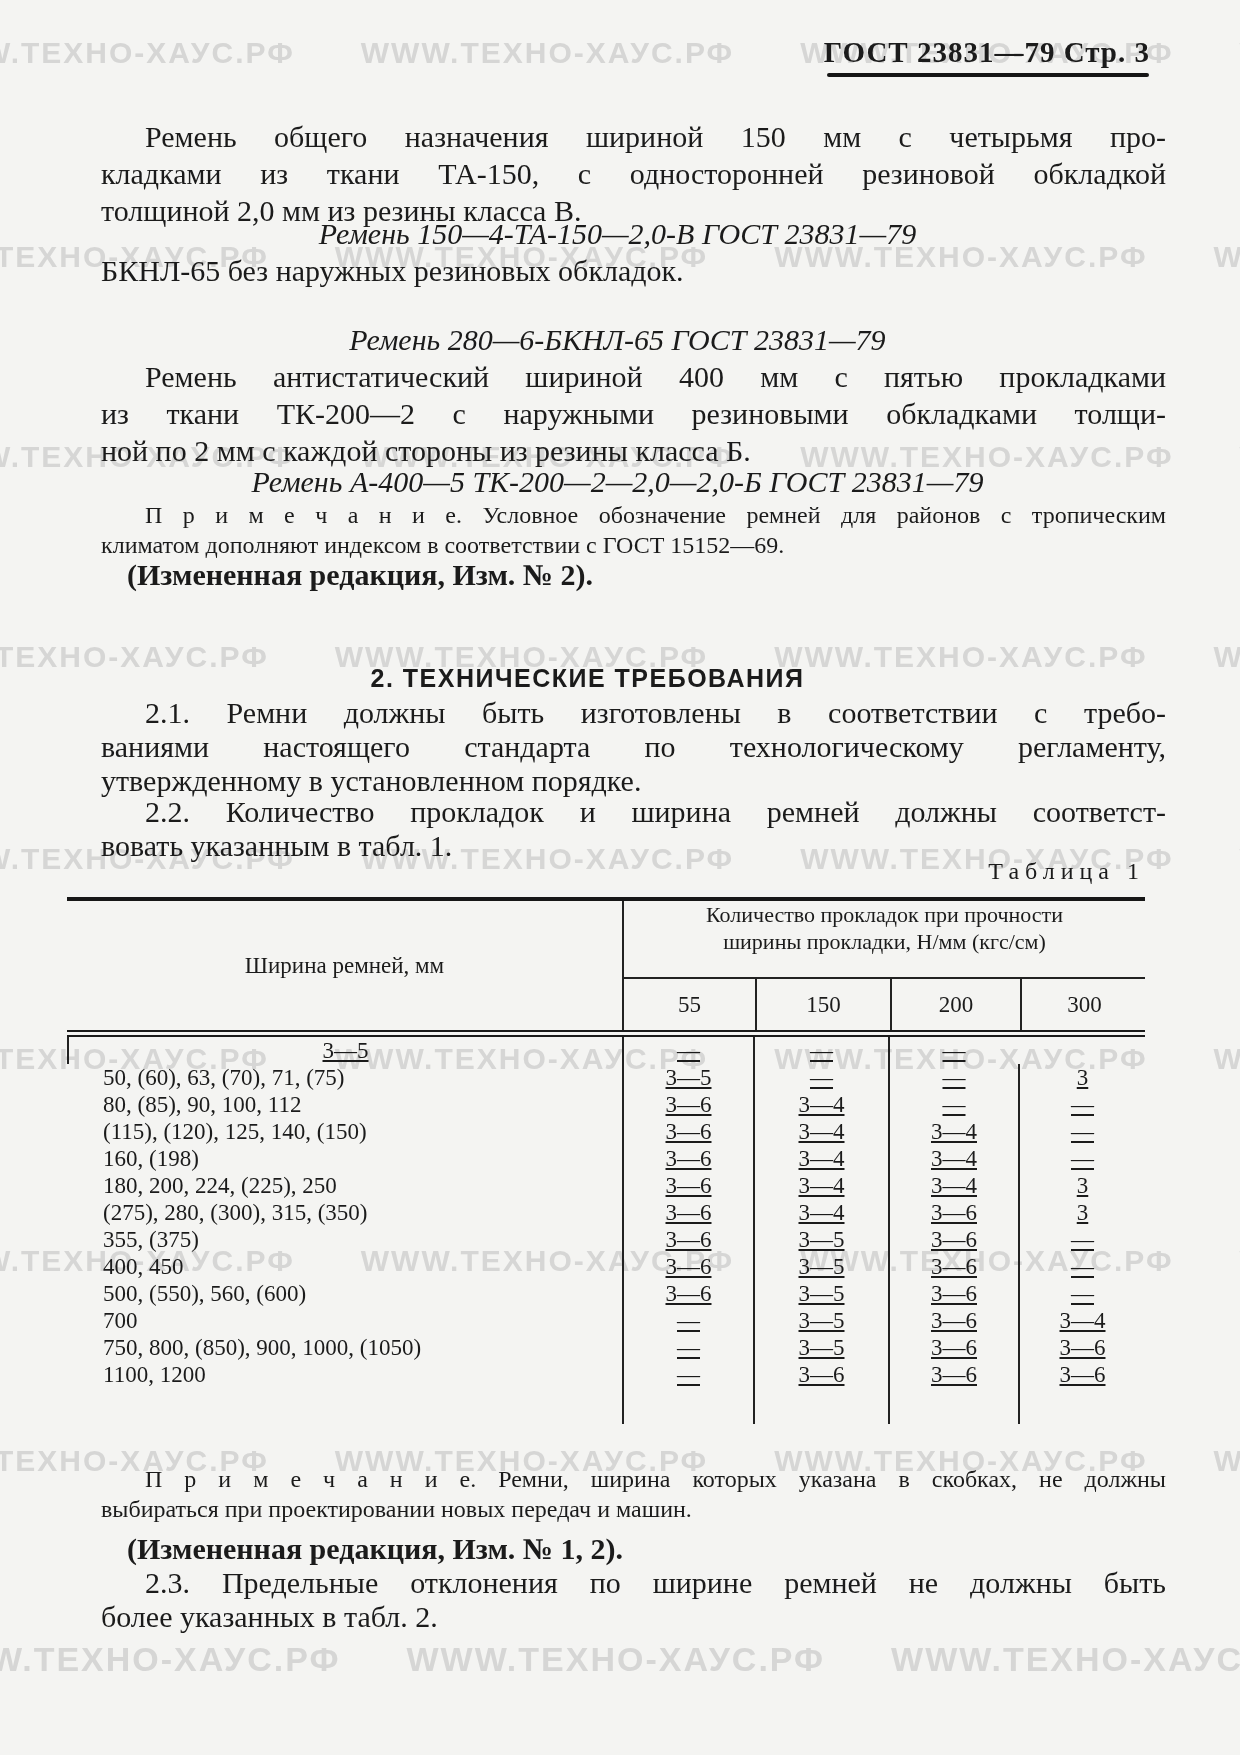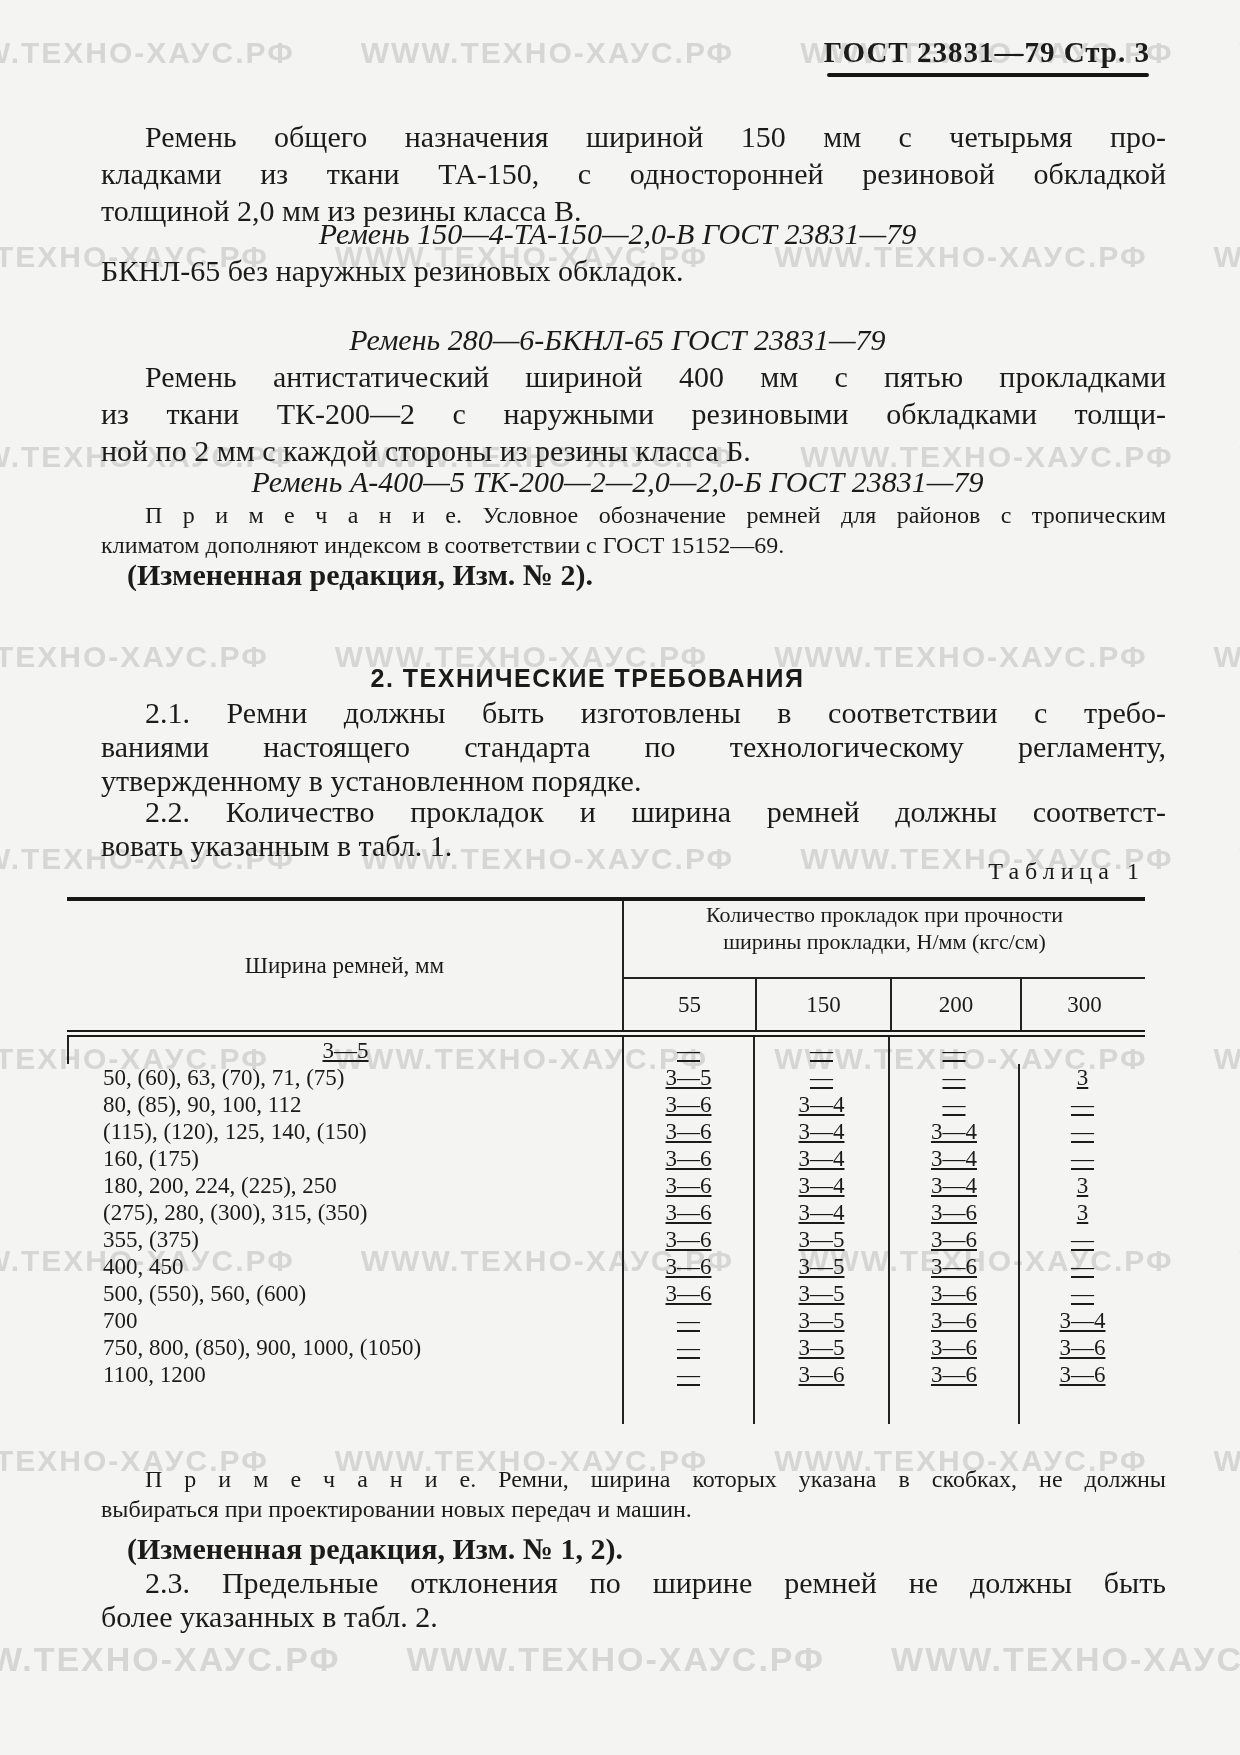--- a/index.html
+++ b/index.html
@@ -262,21 +262,21 @@
             <div class="t-cell-val">—</div>
           </div>
           <div class="t-row">
             <div class="t-cell-label">(115), (120), 125, 140, (150)</div>
             <div class="t-cell-val">3—6</div>
             <div class="t-cell-val">3—4</div>
             <div class="t-cell-val">3—4</div>
             <div class="t-cell-val">—</div>
           </div>
           <div class="t-row">
-            <div class="t-cell-label">160, (175)</div>
+            <div class="t-cell-label">160, (198)</div>
             <div class="t-cell-val">3—6</div>
             <div class="t-cell-val">3—4</div>
             <div class="t-cell-val">3—4</div>
             <div class="t-cell-val">—</div>
           </div>
           <div class="t-row">
             <div class="t-cell-label">180, 200, 224, (225), 250</div>
             <div class="t-cell-val">3—6</div>
             <div class="t-cell-val">3—4</div>
             <div class="t-cell-val">3—4</div>

